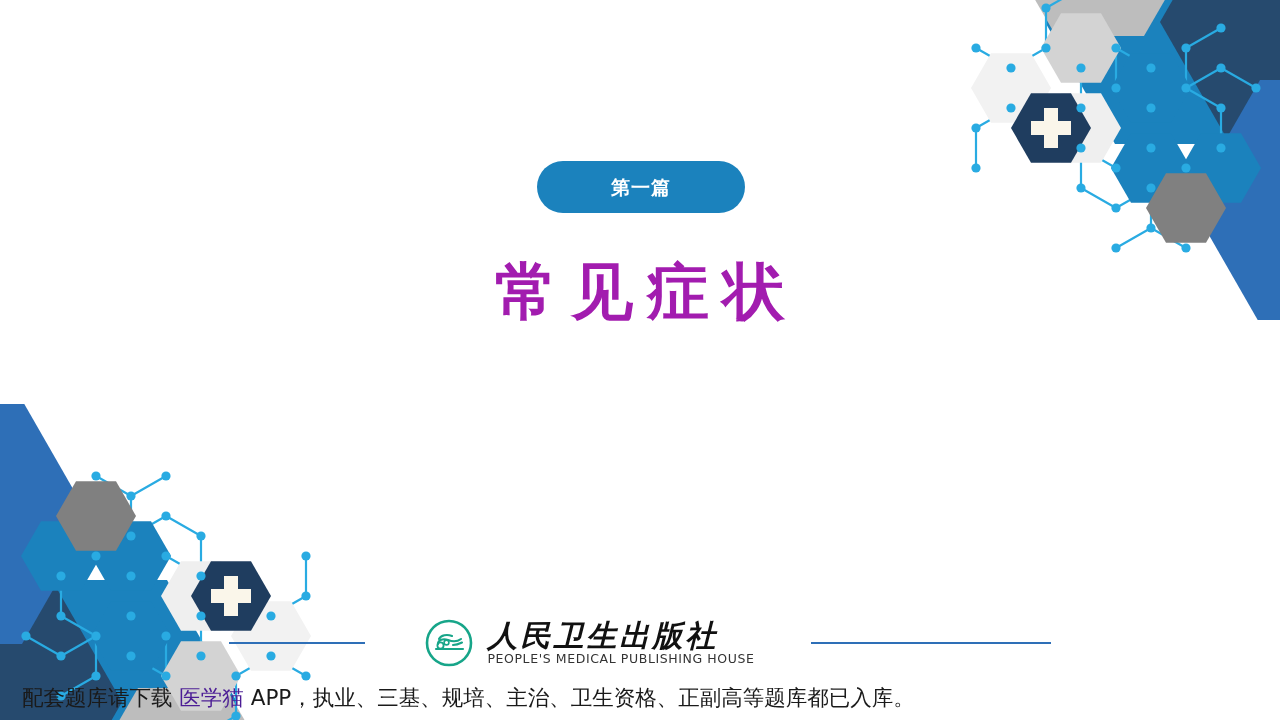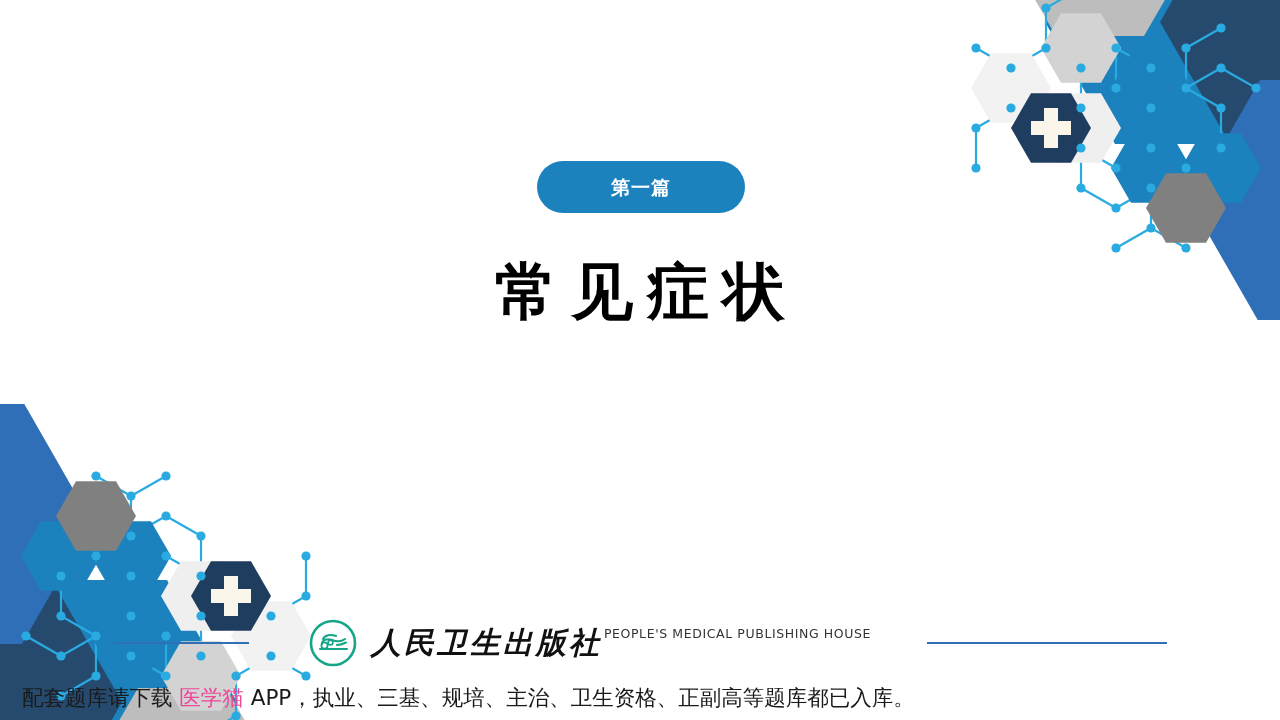--- a/index.html
+++ b/index.html
@@ -43,21 +43,21 @@
     letter-spacing:1px;
     line-height:1;
     text-align:center;
   }
 
   
   #main-title {
     position:absolute;
     left:0; right:0; top:258px;
     text-align:center;
-    color:#000000;
+    color:#a21caf;
     font-size:62px;
     font-weight:bold;
     letter-spacing:14px;
     text-indent:14px;
     line-height:1.1;
   }
 
   
   #logo-band {
     position:absolute;
@@ -74,21 +74,21 @@
   #rule-left  { width:136px; margin-right:58px; }
   #rule-right { width:240px; margin-left:56px; }
 
   #publisher-logo {
     display:flex;
     align-items:center;
     gap:12px;
   }
   #publisher-emblem { width:52px; height:52px; flex:0 0 auto; }
   #publisher-emblem svg { display:block; }
-  #publisher-text { display:flex; flex-direction:row; gap:2px; }
+  #publisher-text { display:flex; flex-direction:column; gap:2px; }
   #publisher-name-cn {
     font-family:"DejaVu Serif","Liberation Serif",serif;
     font-size:30px;
     font-weight:bold;
     color:#111111;
     letter-spacing:3px;
     line-height:1;
     font-style:italic;
   }
   #publisher-name-en {
@@ -102,21 +102,21 @@
   
   #bottom-caption {
     position:absolute;
     left:22px;
     bottom:8px;
     font-size:21.5px;
     color:#1a1a1a;
     line-height:1.25;
     white-space:nowrap;
   }
-  #bottom-caption .hl { color:#ec4899;margin-top:21px; }
+  #bottom-caption .hl { color:#4c1d95;margin-top:21px; }
 </style>
 </head>
 <body>
 
 <div id="slide">
 
   <div class="deco" id="deco-top-right">
     <svg viewBox="0 0 360 360" xmlns="http://www.w3.org/2000/svg">
       <defs>
 

